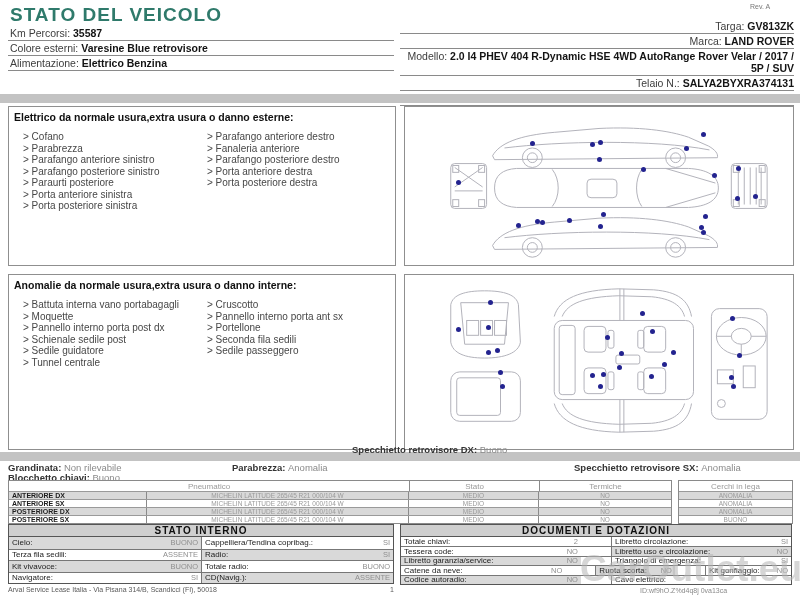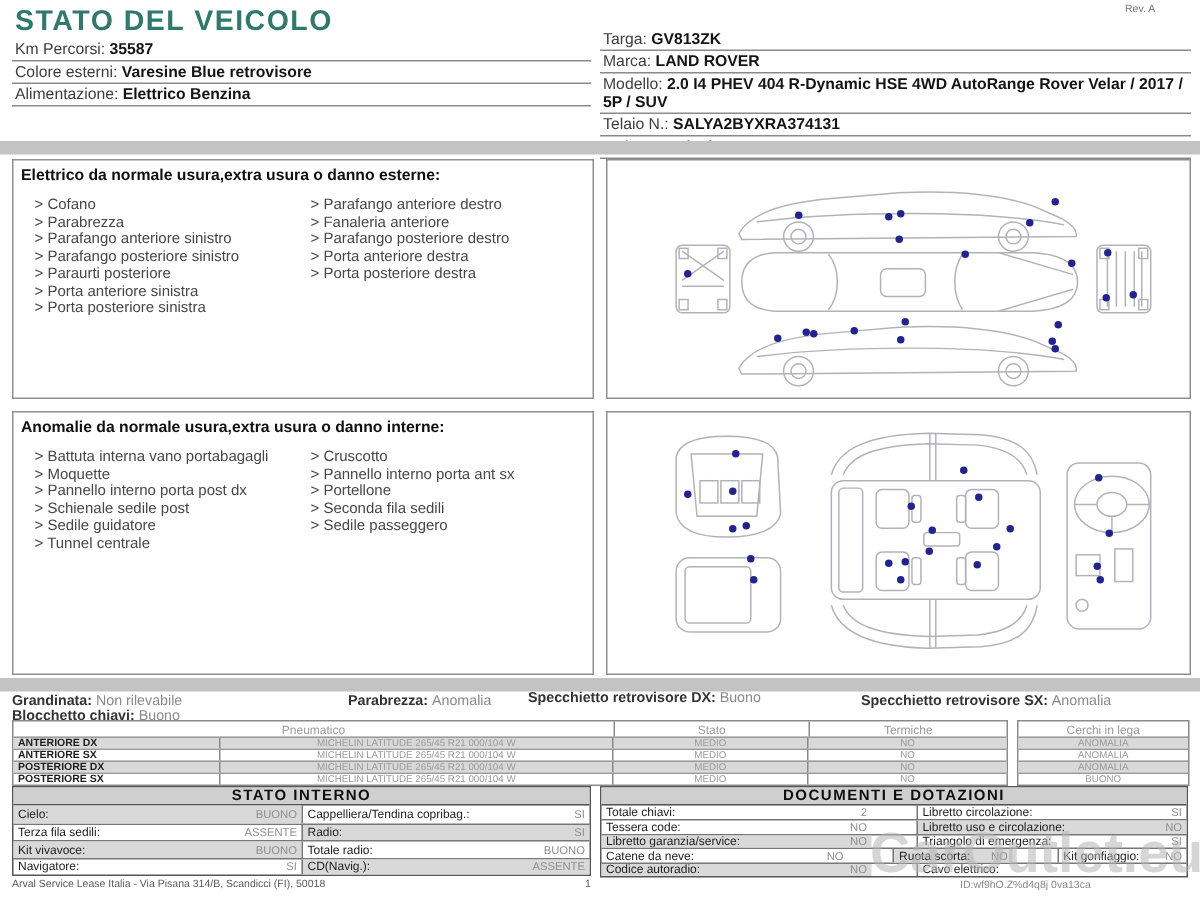--- a/index.html
+++ b/index.html
@@ -4,21 +4,21 @@
 <style>
   html,body{margin:0;padding:0;background:#fff;}
   *{box-sizing:border-box;}
   #page{position:relative;width:800px;height:600px;background:#fff;overflow:hidden;
         font-family:"Liberation Sans",sans-serif;color:#222;}
   
   #title{position:absolute;left:10px;top:4px;font-size:19px;font-weight:bold;color:#2f7a6b;letter-spacing:1px;}
   #rev{position:absolute;left:750px;top:3px;font-size:7px;color:#777;}
   .fields{position:absolute;}
   #left-fields{left:8px;top:26px;width:386px;}
-  #right-fields{left:400px;top:19px;width:394px;}
+  #right-fields{left:400px;top:19px;width:394px;text-align:right;}
   .frow{border-bottom:1px solid #8a8a8a;font-size:10.5px;color:#3d3d3d;padding:1px 0 1px 2px;line-height:12px;}
   .frow b{color:#141414;}
   
   .bar{position:absolute;left:0;width:800px;height:9px;background:#c3c3c3;}
   
   .panel{position:absolute;border:1px solid #8f8f8f;background:#fff;}
   #ext-list{left:8px;top:106px;width:388px;height:160px;}
   #ext-diagram{left:404px;top:106px;width:390px;height:160px;}
   #int-list{left:8px;top:274px;width:388px;height:176px;}
   #int-diagram{left:404px;top:274px;width:390px;height:176px;}
@@ -28,21 +28,21 @@
   .diagram{position:absolute;left:0;top:0;width:100%;height:100%;}
   .diagram path,.diagram rect,.diagram circle,.diagram ellipse{fill:none;stroke:#b2b2ba;stroke-width:1;}
   .dot{position:absolute;width:5px;height:5px;margin:-2px 0 0 -2px;border-radius:50%;background:#23238f;}
   
   #summary .sum{position:absolute;font-size:9.5px;white-space:nowrap;}
   #summary .sum b{color:#333;}
   #summary .sum span{color:#8a8a8a;}
   #summary .sum:nth-child(1){left:8px;top:462px;}
   #summary .sum:nth-child(2){left:8px;top:472px;}
   #summary .sum:nth-child(3){left:232px;top:462px;}
-  #summary .sum:nth-child(4){left:352px;top:444px;margin-top:16px;}
+  #summary .sum:nth-child(4){left:352px;top:444px;}
   #summary .sum:nth-child(5){left:574px;top:462px;}
   
   .tt{position:absolute;top:480px;border:1px solid #8a8a8a;background:#fff;}
   #tyre-main{left:8px;width:664px;text-align:center;}
   #tyre-cerchi{left:678px;width:115px;}
   .tt-head{display:flex;height:10px;}
   .th{display:flex;align-items:center;justify-content:center;height:100%;color:#9a9a9a;font-size:8px;}
   .h-pneu{width:401px;border-right:1px solid #8a8a8a;}
   .h-stato{width:130px;border-right:1px solid #8a8a8a;}
   .h-term{flex:1;}

